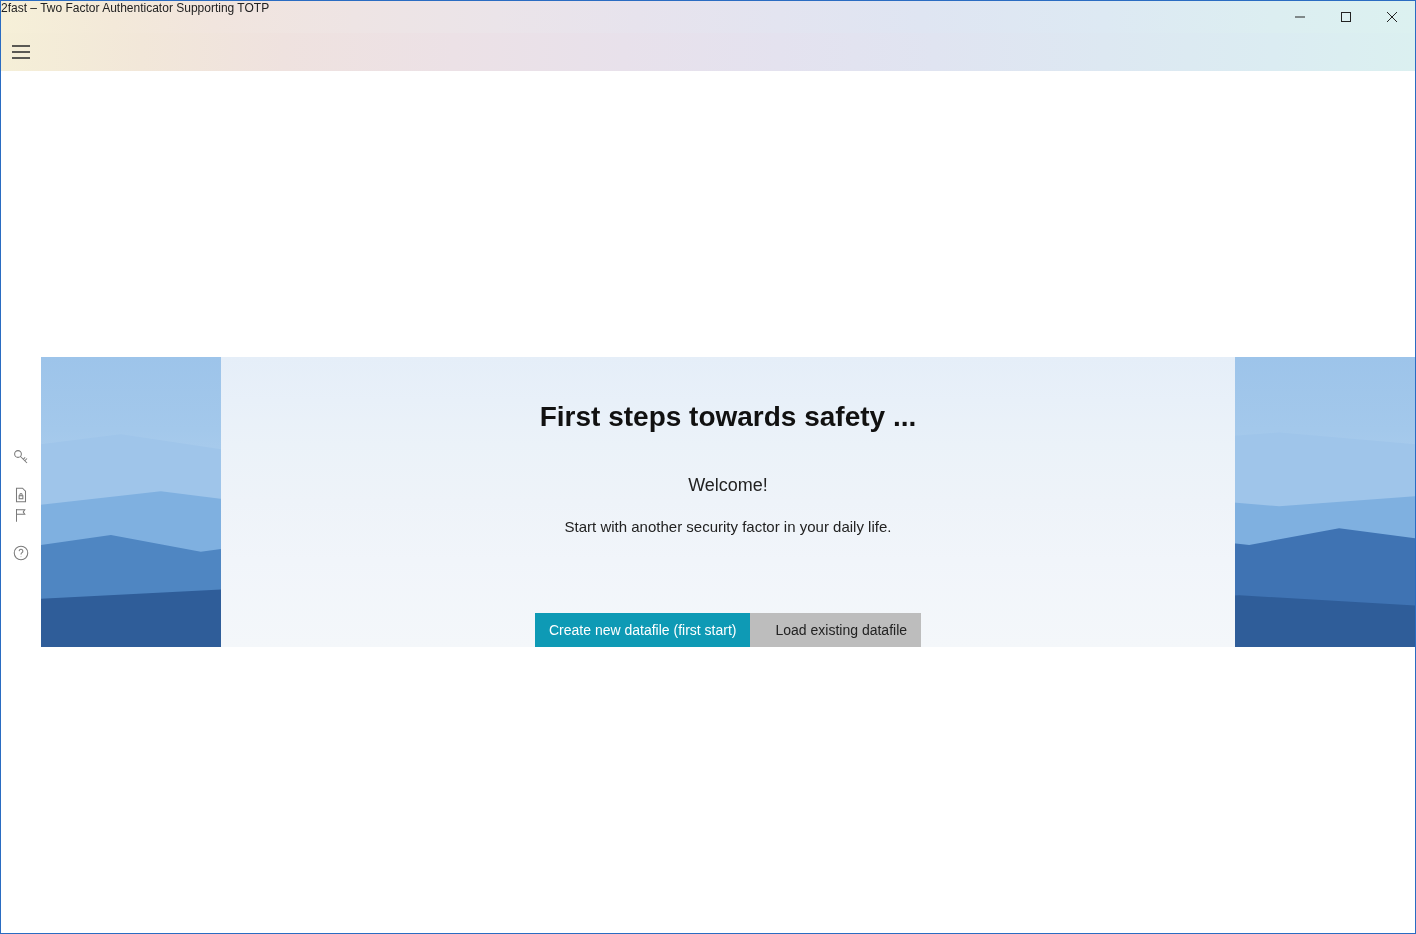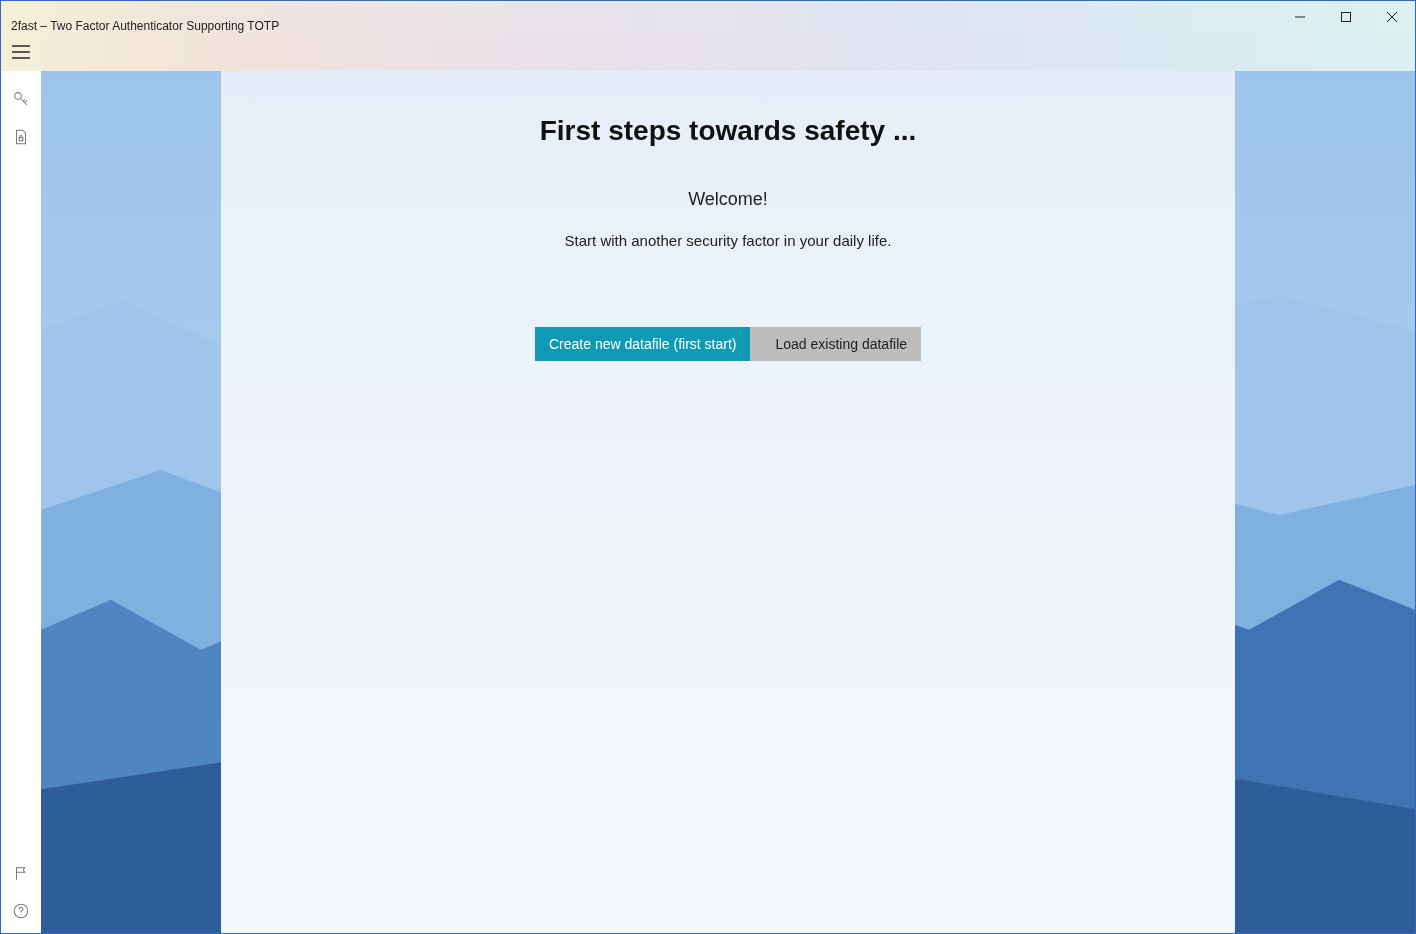--- a/index.html
+++ b/index.html
@@ -3,23 +3,22 @@
 <meta charset="utf-8">
 <style>
   * { box-sizing: border-box; margin: 0; padding: 0; }
   html, body { width: 1416px; height: 934px; overflow: hidden; font-family: "Segoe UI", Tahoma, sans-serif; }
   body { border: 1px solid #2a6cc2; background: #fff; display: flex; flex-direction: column; }
 
   
   .titlebar {
     height: 32px;
     display: flex;
-    align-items: flex-end;
+    align-items: flex-start;
     justify-content: space-between;
-    padding-left: 10px;
     background: linear-gradient(90deg,
       #f6f0d8 0%, #f3e9d9 8%, #f1e5de 15%, #eee4e4 25%,
       #ebe4e9 35%, #e7e3ed 45%, #e3e4f0 55%, #dfe5f2 65%,
       #dde9f3 78%, #dceef1 90%, #dcf1f0 100%);
     font-size: 12px;
     color: #222;
   }
   .titlebar .title { white-space: nowrap; }
   .win-controls { display: flex; height: 100%; }
   .win-btn {
@@ -41,21 +40,21 @@
       #dbecf2 90%, #dbf0f0 100%);
   }
   .hamburger {
     width: 24px; height: 24px;
     display: flex; align-items: center; justify-content: center;
     color: #333;
   }
   .hamburger svg { width: 18px; height: 14px; stroke: #333; stroke-width: 1.6; }
 
   
-  .body { flex: 1; display: flex; min-height: 0; }
+  .body { flex: 1; display: flex; min-height: 0; align-items: center; }
 
   .leftrail {
     width: 40px;
     background: #ffffff;
     display: flex;
     flex-direction: column;
     align-items: center;
     padding-top: 18px;
     padding-bottom: 12px;
   }

